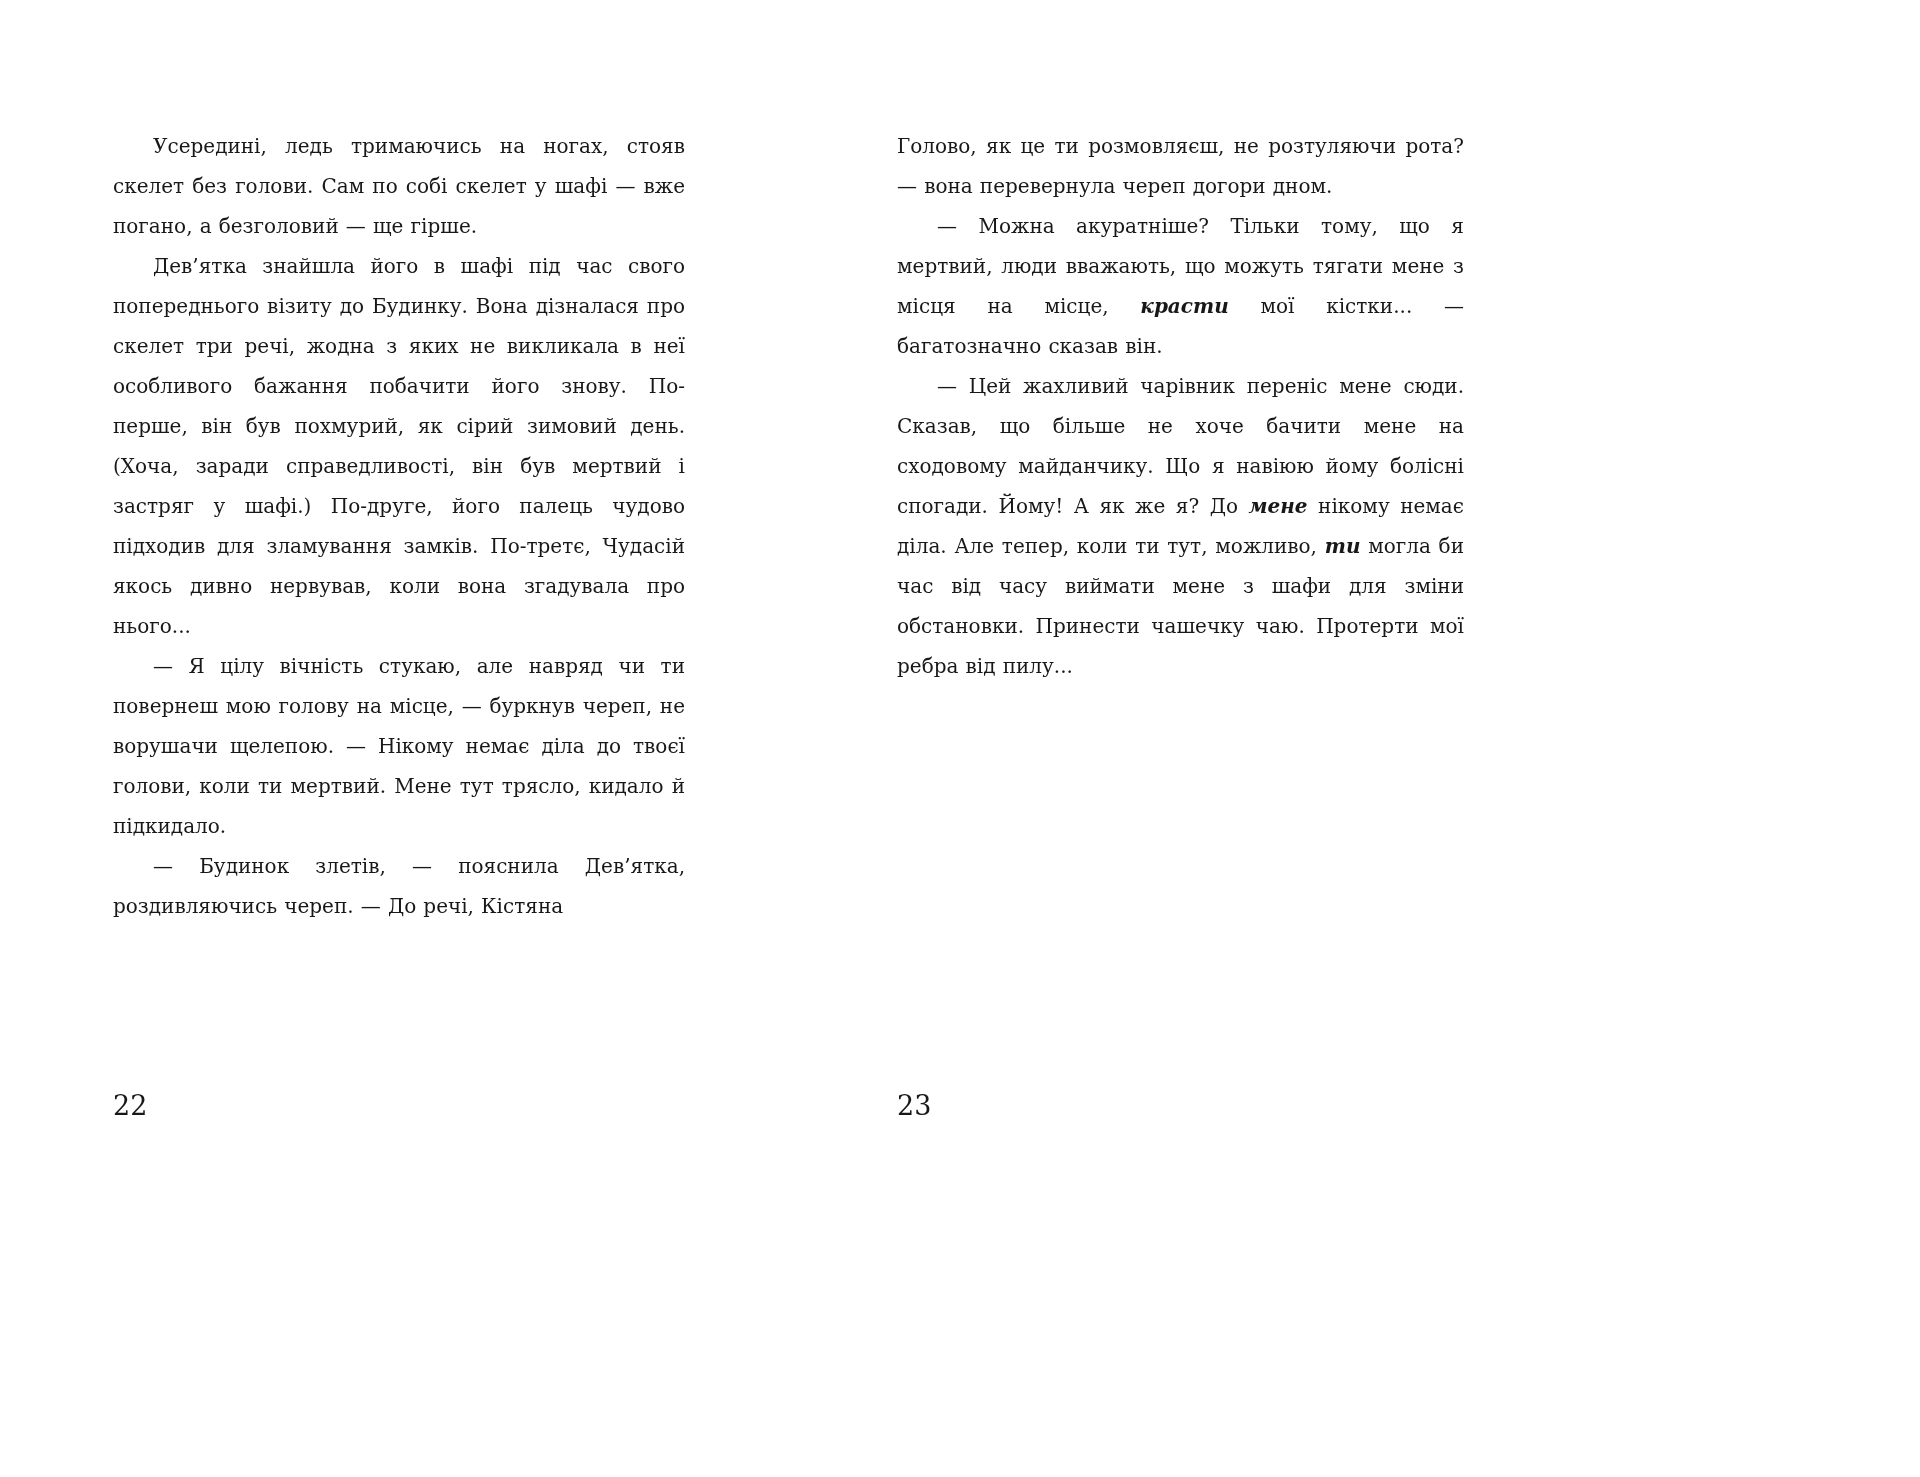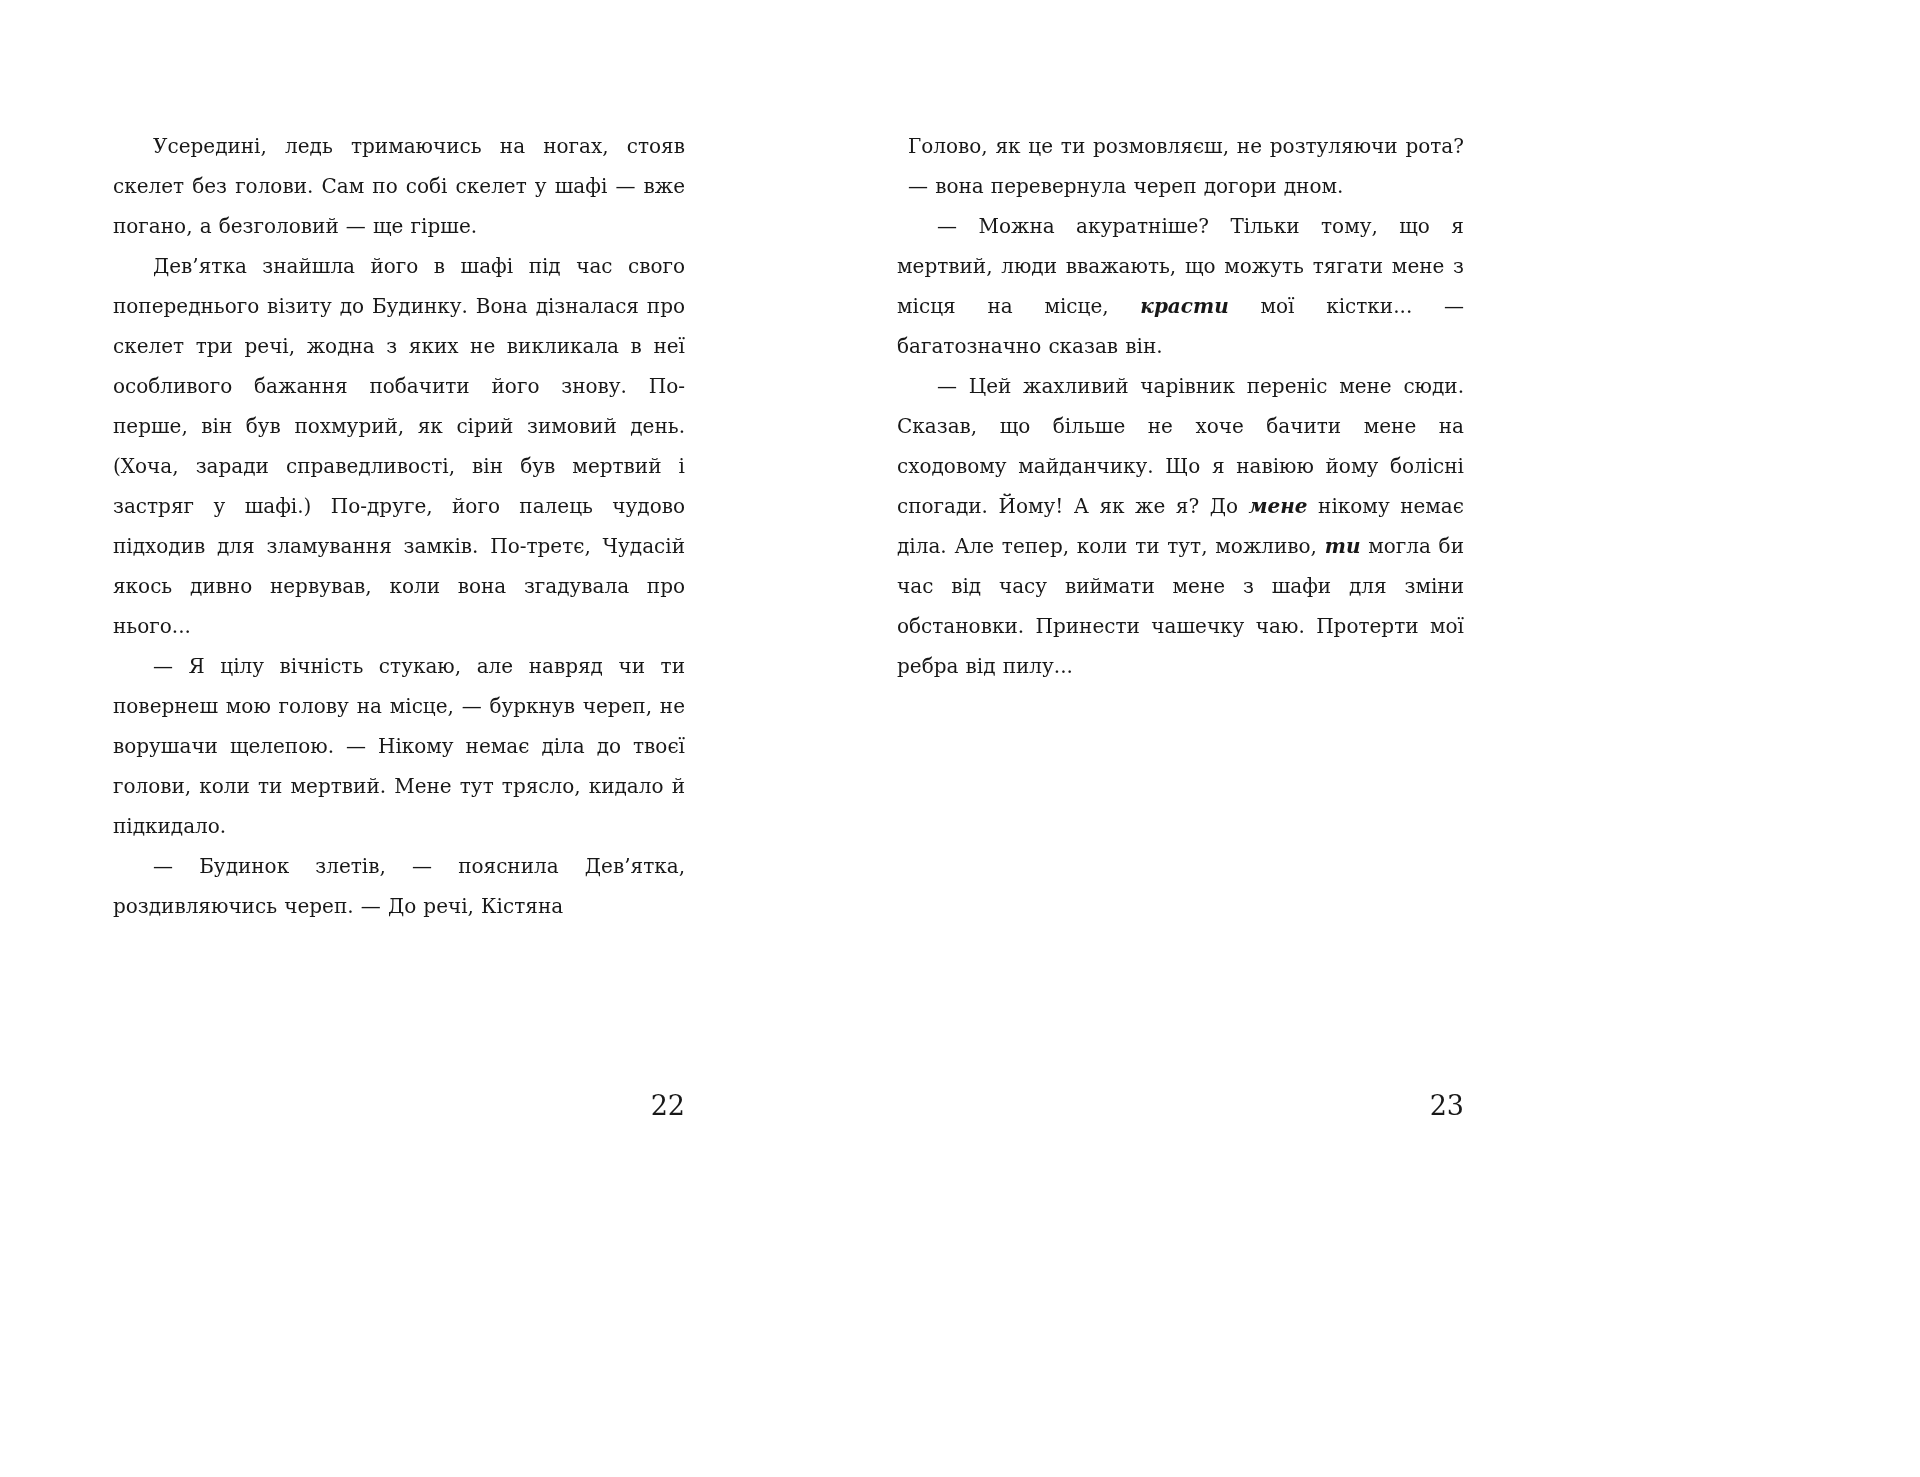--- a/index.html
+++ b/index.html
@@ -40,32 +40,31 @@
     font-size: 20px;
     line-height: 40px;
     text-align: justify;
     text-indent: 40px;
     hyphens: auto;
     -webkit-hyphens: auto;
     word-spacing: 0.04em;
   }
   .para.no-indent {
     text-indent: 0;
-    margin-left: 11px;
   }
   .emph {
     font-style: italic;
     font-weight: bold;
   }
   .page-number {
     position: absolute;
     top: 964px;
     left: 0;
     width: 100%;
-    text-align: right;
+    text-align: left;
     font-size: 27px;
     color: #181818;
   }
 </style>
 </head>
 <body>
 
 <div class="spread">
 
   <div class="page page--left">

